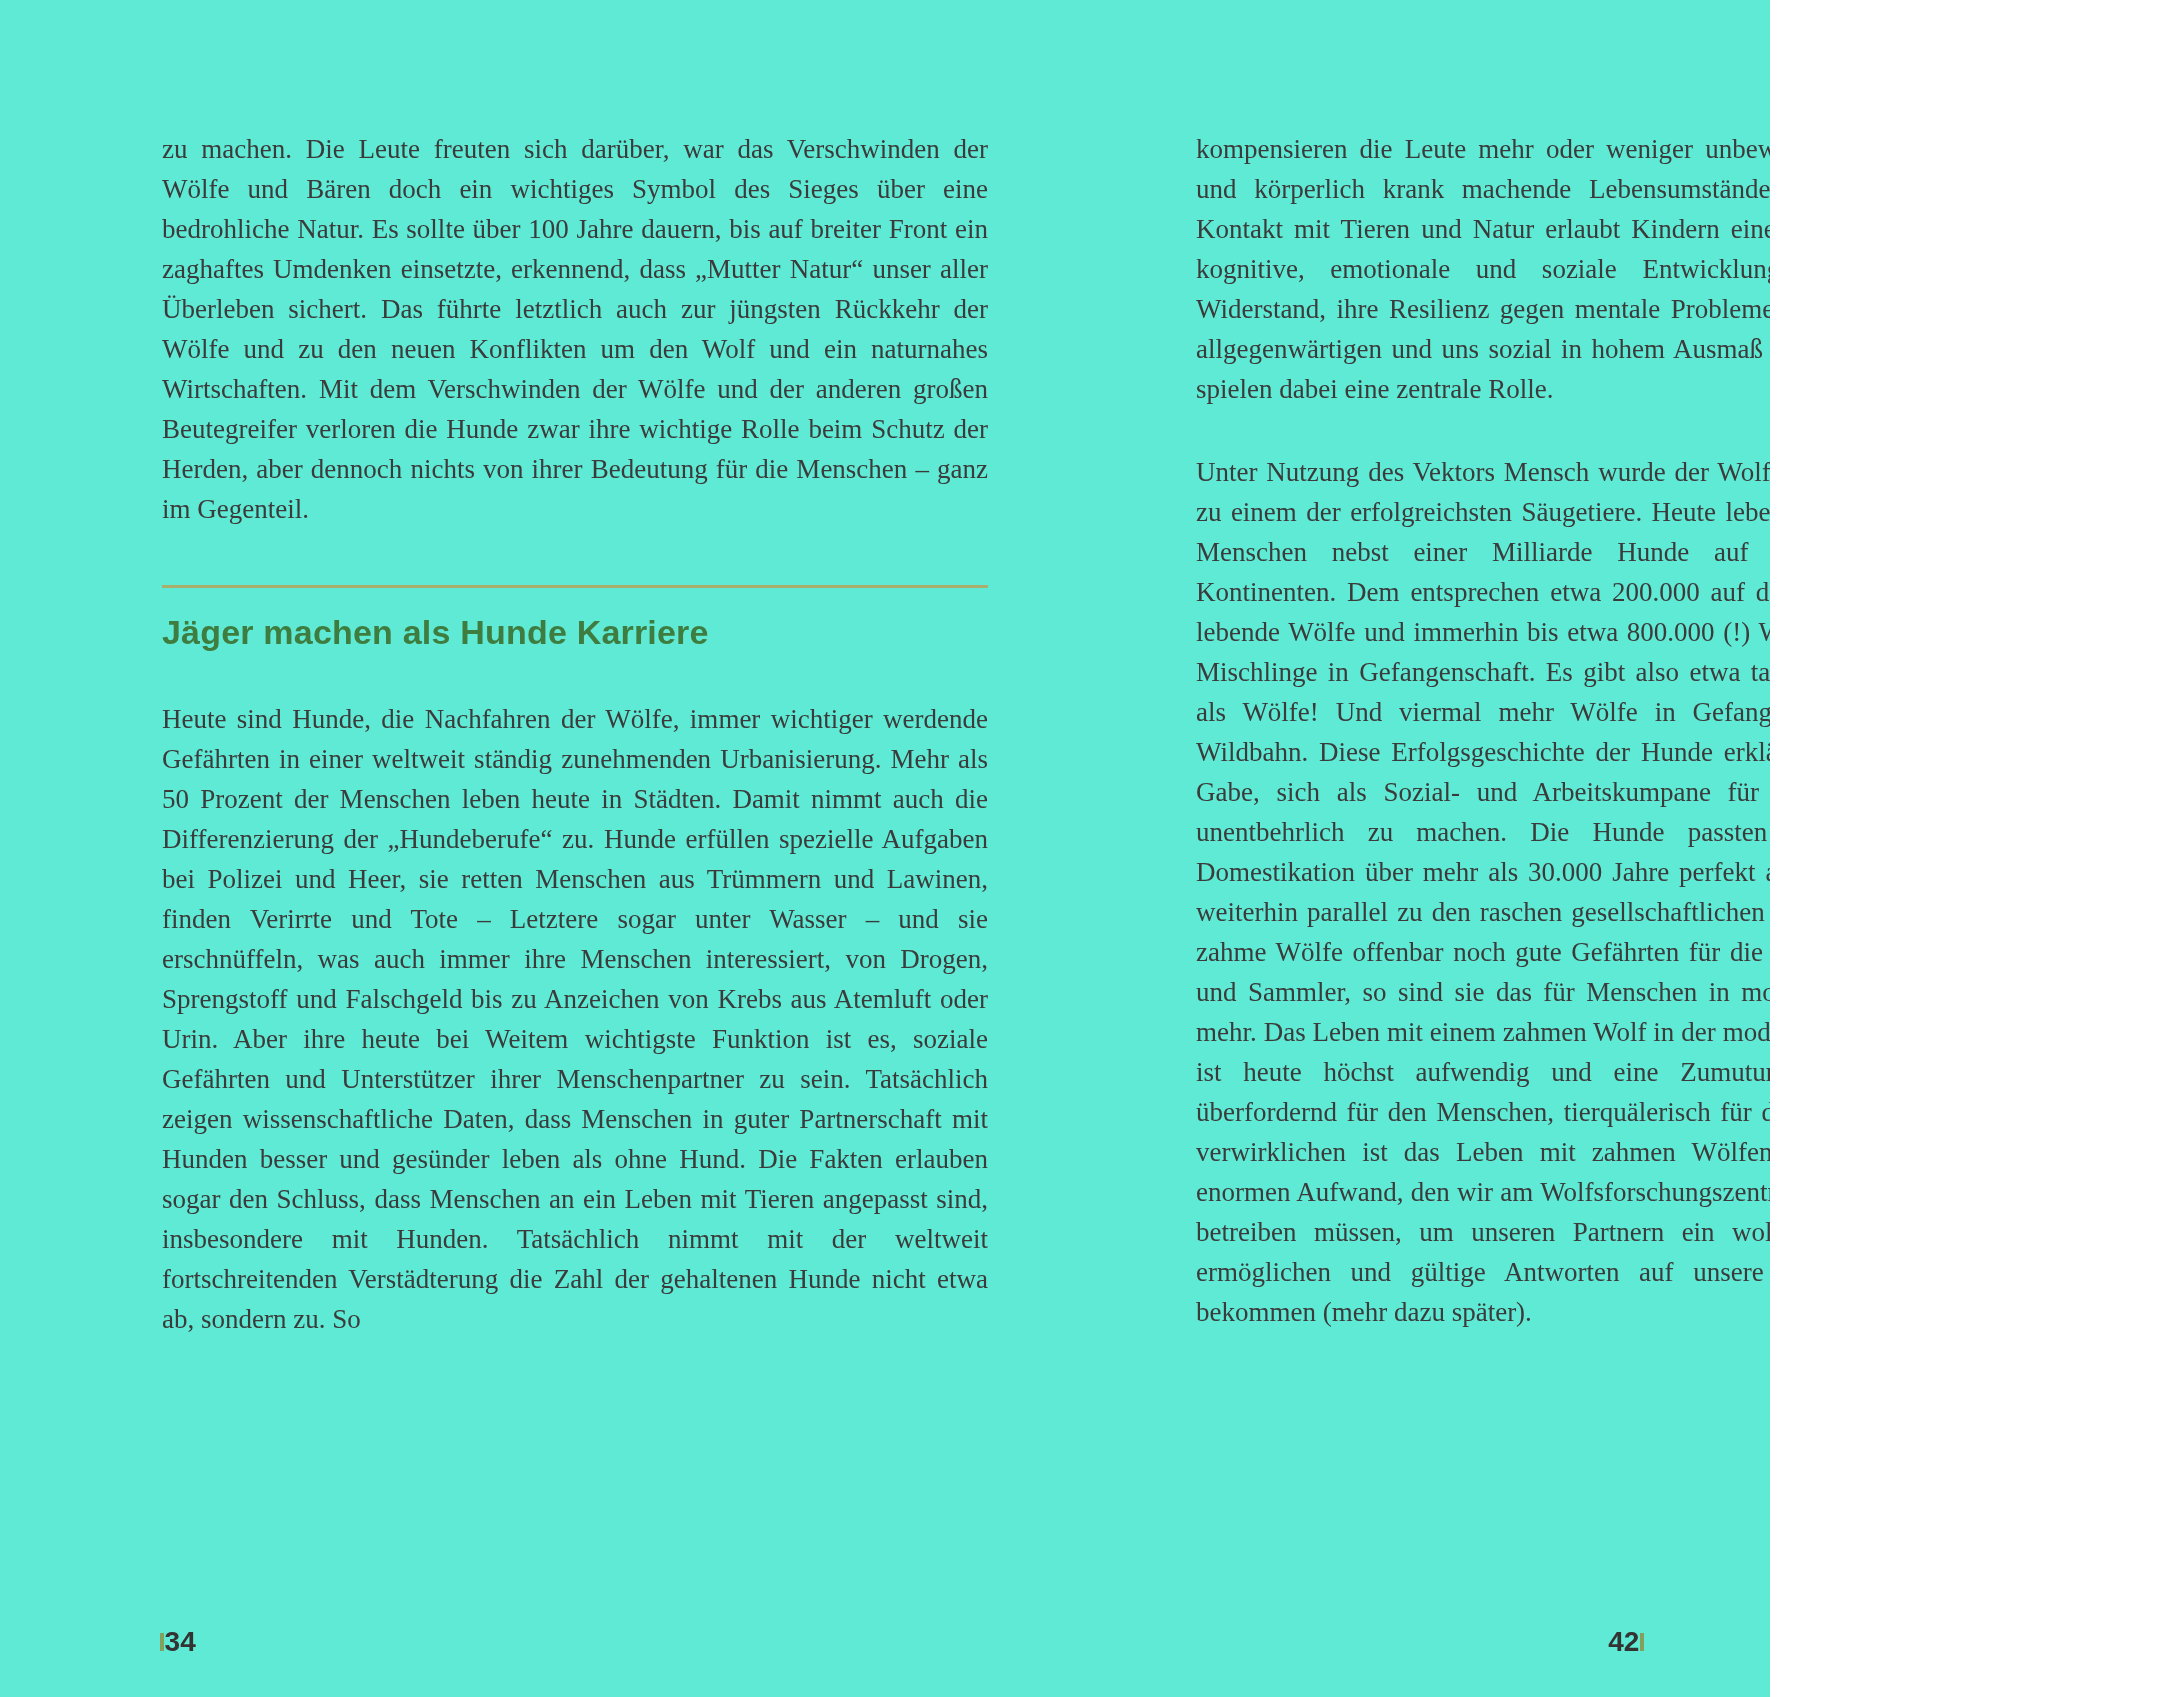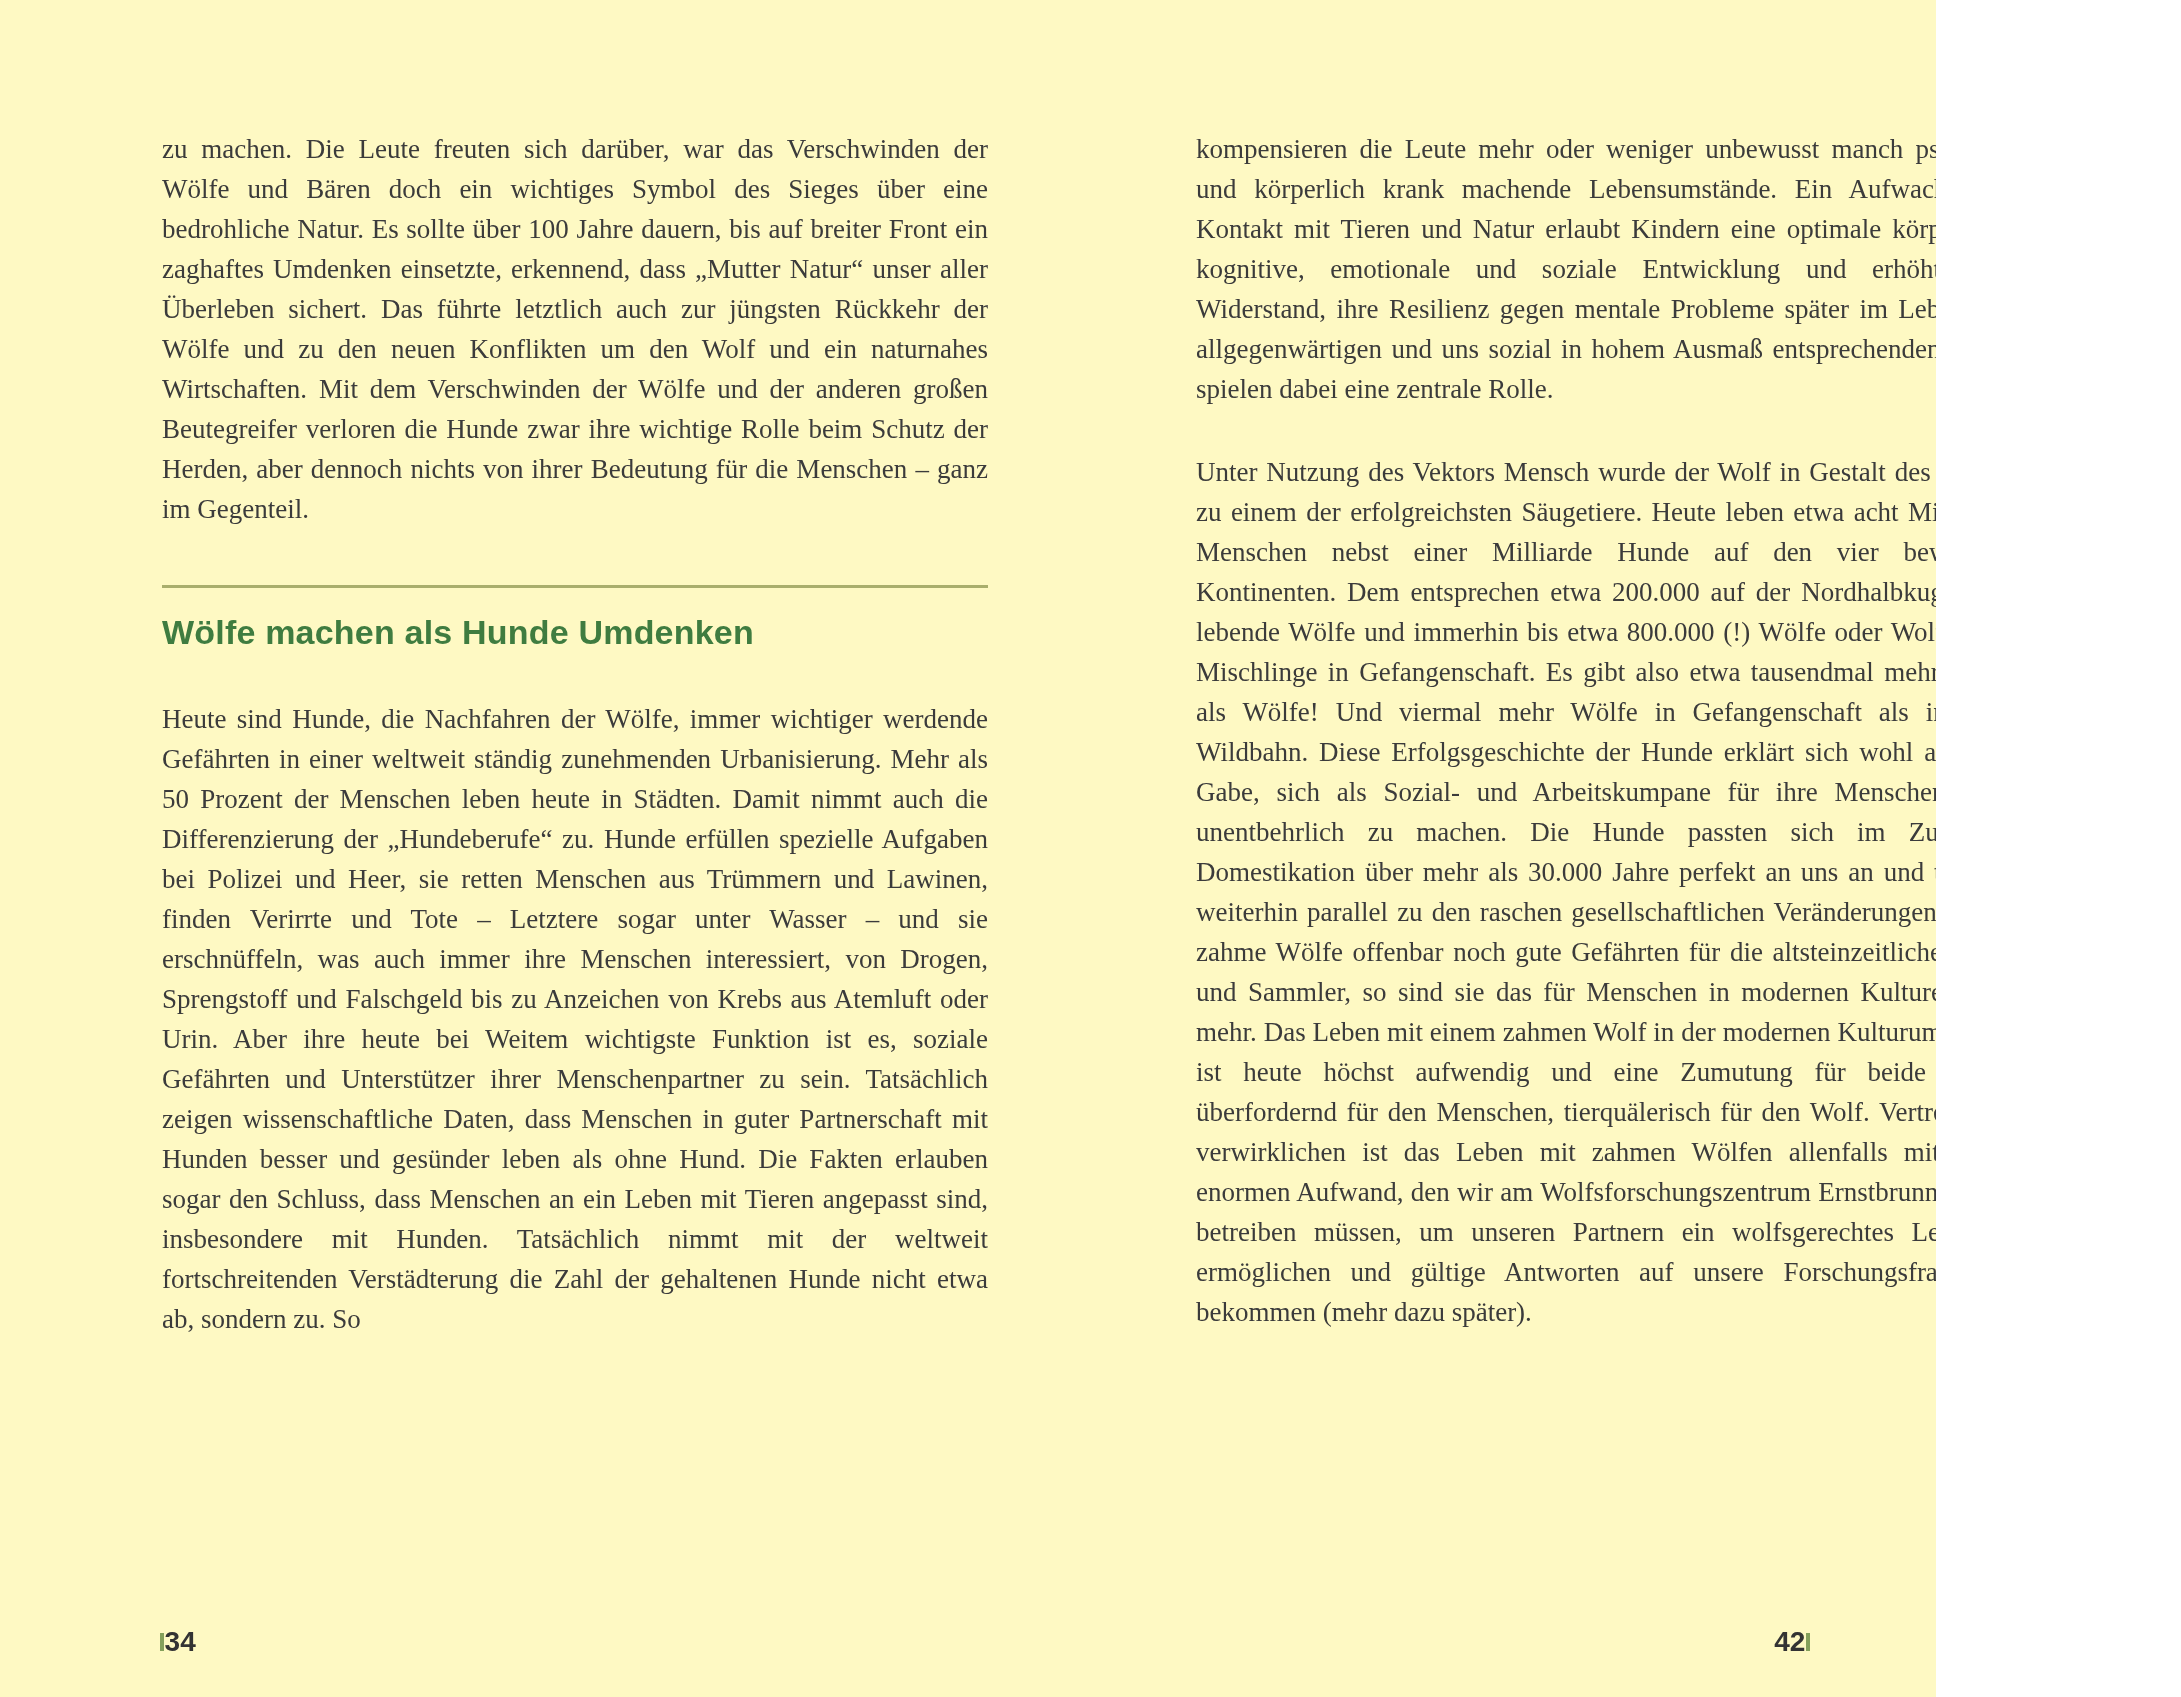--- a/index.html
+++ b/index.html
@@ -2,23 +2,23 @@
 <html style="font-size:14.5px"><head>
   <meta charset="utf-8">
   <style>
     html, body {
       margin: 0;
       padding: 0;
       background: #ffffff;
     }
     .spread {
       position: relative;
-      width: 1936px;
+      width: 1770px;
       height: 1697px;
-      background: #fef9c3;
+      background: #5eead4;
       font-family: "Liberation Serif", serif;
       color: #3b3b3b;
       overflow: hidden;
     }
     .text-col {
       position: absolute;
       top: 129px;
       width: 826px;
       font-size: 27px;
       line-height: 40px;
@@ -73,21 +73,21 @@
 </head>
 <body>
 
 <div class="spread">
 
   <div class="text-col col-left">
     <p class="para-1">zu machen. Die Leute freuten sich darüber, war das Verschwinden der Wölfe und Bären doch ein wichtiges Symbol des Sieges über eine bedrohliche Natur. Es sollte über 100 Jahre dauern, bis auf breiter Front ein zaghaftes Umdenken einsetzte, erkennend, dass „Mutter Natur“ unser aller Überleben sichert. Das führte letztlich auch zur jüngsten Rückkehr der Wölfe und zu den neuen Konflikten um den Wolf und ein naturnahes Wirtschaften. Mit dem Verschwinden der Wölfe und der anderen großen Beutegreifer verloren die Hunde zwar ihre wichtige Rolle beim Schutz der Herden, aber dennoch nichts von ihrer Bedeutung für die Menschen – ganz im Gegenteil.</p>
 
     <hr class="section-rule">
 
-    <h2 class="section-heading">Wölfe machen als Hunde Umdenken</h2>
+    <h2 class="section-heading">Jäger machen als Hunde Karriere</h2>
 
     <p class="para-2">Heute sind Hunde, die Nachfahren der Wölfe, immer wichtiger werdende Gefährten in einer weltweit ständig zunehmenden Urbanisierung. Mehr als 50 Prozent der Menschen leben heute in Städten. Damit nimmt auch die Differenzierung der „Hundeberufe“ zu. Hunde erfüllen spezielle Aufgaben bei Polizei und Heer, sie retten Menschen aus Trümmern und Lawinen, finden Verirrte und Tote – Letztere sogar unter Wasser – und sie erschnüffeln, was auch immer ihre Menschen interessiert, von Drogen, Sprengstoff und Falschgeld bis zu Anzeichen von Krebs aus Atemluft oder Urin. Aber ihre heute bei Weitem wichtigste Funktion ist es, soziale Gefährten und Unterstützer ihrer Menschenpartner zu sein. Tatsächlich zeigen wissenschaftliche Daten, dass Menschen in guter Partnerschaft mit Hunden besser und gesünder leben als ohne Hund. Die Fakten erlauben sogar den Schluss, dass Menschen an ein Leben mit Tieren angepasst sind, insbesondere mit Hunden. Tatsächlich nimmt mit der weltweit fortschreitenden Verstädterung die Zahl der gehaltenen Hunde nicht etwa ab, sondern zu. So</p>
   </div>
 
   <div class="text-col col-right">
     <p class="para-1">kompensieren die Leute mehr oder weniger unbewusst manch psychisch und körperlich krank machende Lebensumstände. Ein Aufwachsen in Kontakt mit Tieren und Natur erlaubt Kindern eine optimale körperliche, kognitive, emotionale und soziale Entwicklung und erhöht ihren Widerstand, ihre Resilienz gegen mentale Probleme später im Leben. Die allgegenwärtigen und uns sozial in hohem Ausmaß entsprechenden Hunde spielen dabei eine zentrale Rolle.</p>
 
     <p class="para-2">Unter Nutzung des Vektors Mensch wurde der Wolf in Gestalt des Hundes zu einem der erfolgreichsten Säugetiere. Heute leben etwa acht Milliarden Menschen nebst einer Milliarde Hunde auf den vier bewohnten Kontinenten. Dem entsprechen etwa 200.000 auf der Nordhalbkugel wild lebende Wölfe und immerhin bis etwa 800.000 (!) Wölfe oder Wolf-Hund-Mischlinge in Gefangenschaft. Es gibt also etwa tausendmal mehr Hunde als Wölfe! Und viermal mehr Wölfe in Gefangenschaft als in freier Wildbahn. Diese Erfolgsgeschichte der Hunde erklärt sich wohl aus ihrer Gabe, sich als Sozial- und Arbeitskumpane für ihre Menschenpartner unentbehrlich zu machen. Die Hunde passten sich im Zuge der Domestikation über mehr als 30.000 Jahre perfekt an uns an und tun dies weiterhin parallel zu den raschen gesellschaftlichen Veränderungen. Waren zahme Wölfe offenbar noch gute Gefährten für die altsteinzeitlichen Jäger und Sammler, so sind sie das für Menschen in modernen Kulturen nicht mehr. Das Leben mit einem zahmen Wolf in der modernen Kulturumgebung ist heute höchst aufwendig und eine Zumutung für beide Seiten, überfordernd für den Menschen, tierquälerisch für den Wolf. Vertretbar zu verwirklichen ist das Leben mit zahmen Wölfen allenfalls mit jenem enormen Aufwand, den wir am Wolfsforschungszentrum Ernstbrunn (WSC) betreiben müssen, um unseren Partnern ein wolfsgerechtes Leben zu ermöglichen und gültige Antworten auf unsere Forschungsfragen zu bekommen (mehr dazu später).</p>
   </div>
 

